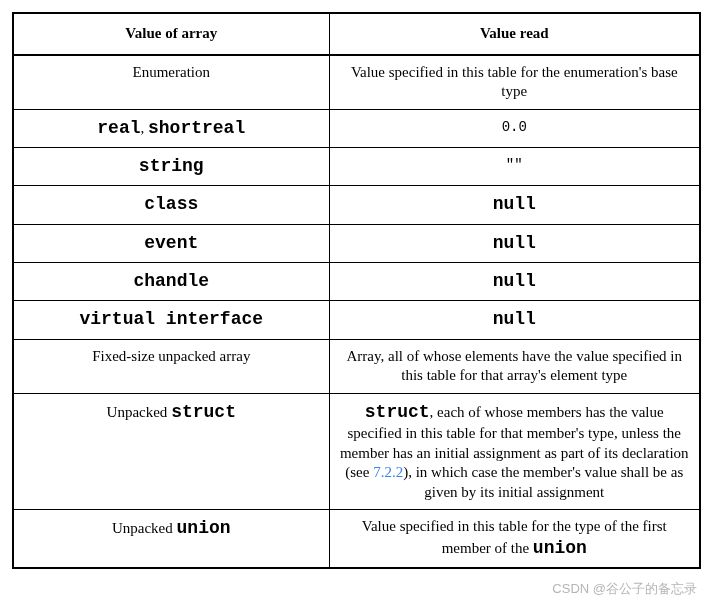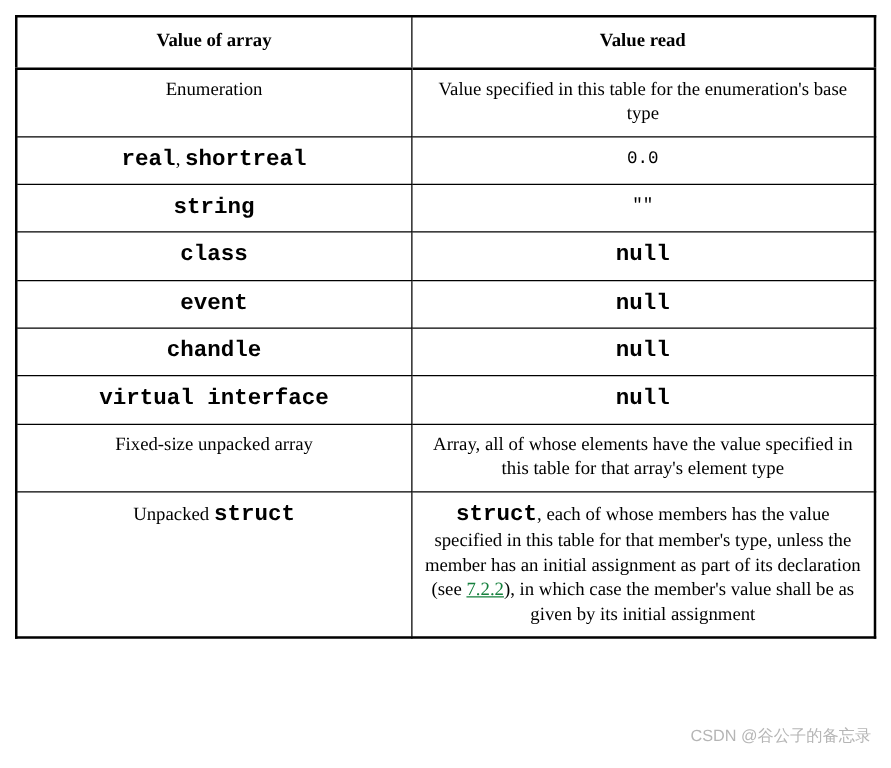--- a/index.html
+++ b/index.html
@@ -40,22 +40,21 @@
   .mono {
     font-family: "Courier New", Courier, monospace;
     font-weight: bold;
     font-size: 18px;
   }
   .mono-val {
     font-family: Liberation Mono, monospace;
     font-size: 14px;
   }
   .link {
-    color: #15803d;
-    text-decoration: underline;
+    color: #3b82f6;
   }
   .watermark {
     position: absolute;
     right: 16px;
     bottom: 16px;
     color: rgba(120,120,120,0.55);
     font-family: Arial, sans-serif;
     font-size: 13px;
     pointer-events: none;
     text-align: right;
@@ -111,16 +110,24 @@
       <td>Array, all of whose elements have the value specified in this table for that array's element type</td>
     </tr>
     <tr>
       <td>
         <span>Unpacked </span><span class="mono">struct</span>
       </td>
       <td>
         <span class="mono">struct</span><span>, each of whose members has the value specified in this table for that member's type, unless the member has an initial assignment as part of its declaration (see </span><span class="link">7.2.2</span><span>), in which case the member's value shall be as given by its initial assignment</span>
       </td>
     </tr>
+    <tr>
+      <td>
+        <span>Unpacked </span><span class="mono">union</span>
+      </td>
+      <td>
+        <span>Value specified in this table for the type of the first member of the </span><span class="mono">union</span>
+      </td>
+    </tr>
   </tbody>
 </table>
 
 <div class="watermark">CSDN @谷公子的备忘录</div>
 
 </body></html>

